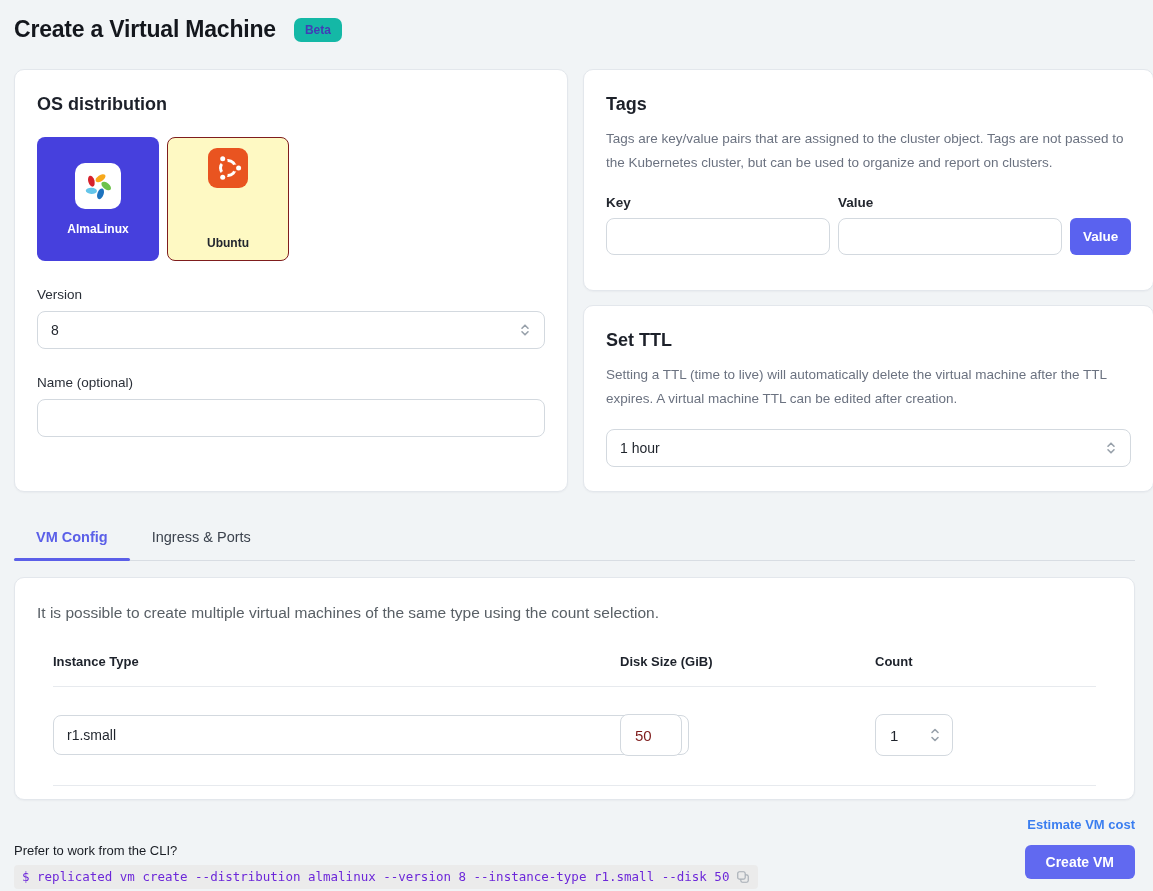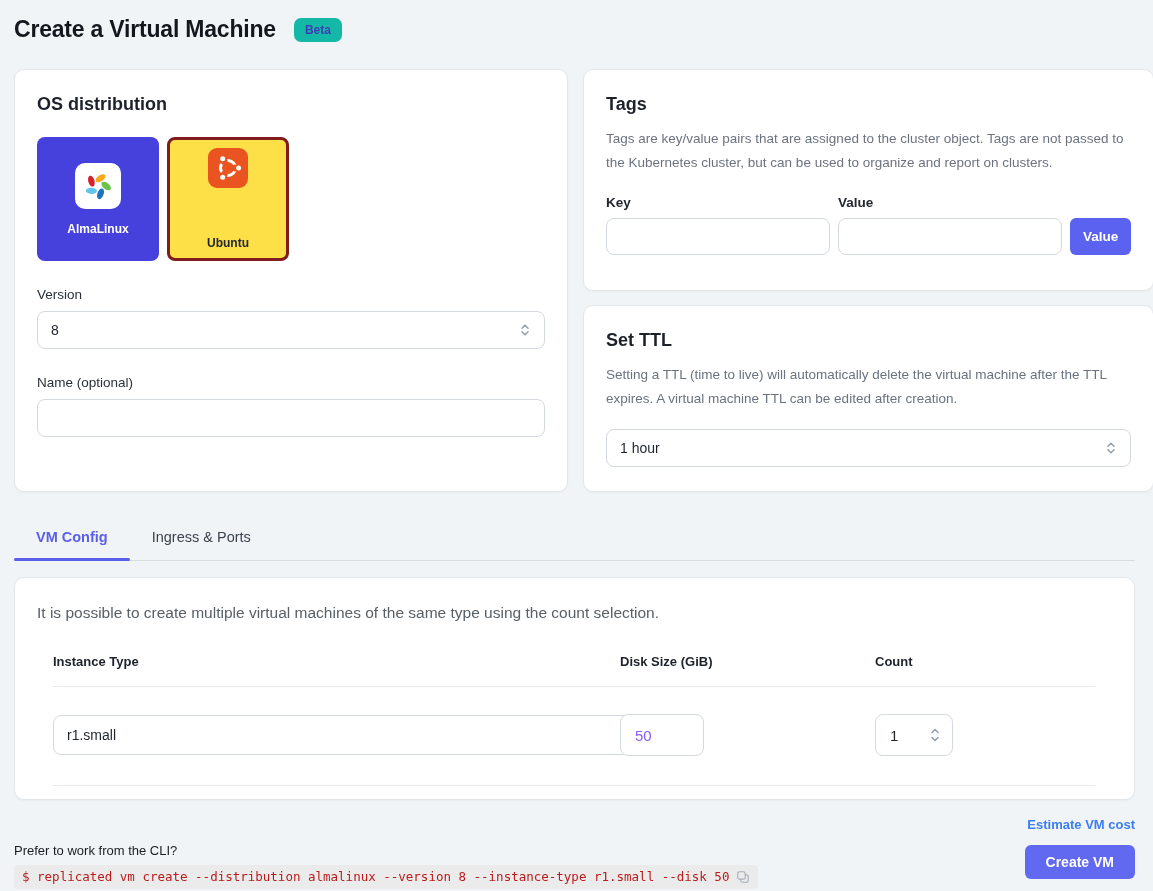--- a/index.html
+++ b/index.html
@@ -34,21 +34,21 @@
   .tags-card { min-height: 222px; }
   .ttl-card { min-height: 172px; }
 
   
   .tiles { display: flex; gap: 8px; margin-top: 22px; }
   .tile {
     width: 122px; height: 124px; border-radius: 8px; cursor: pointer;
     display: flex; flex-direction: column; align-items: center; justify-content: center; gap: 13px;
   }
   .tile.selected { background: #4640dd; color: #ffffff; }
-  .tile.unselected { background: #fde047; border: 3px solid #7f1d1d; color: #22262e; gap: 48px; }
+  .tile.unselected { background: #fef9c3; border: 1px solid #7f1d1d; color: #22262e; gap: 48px; }
   .tile-label { font-size: 12px; font-weight: 700; }
   .alma-icon-wrap {
     width: 46px; height: 46px; background: #ffffff; border-radius: 10px;
     display: grid; place-items: center;
   }
 
   
   .field-label { display: block; margin-top: 26px; font-size: 13.5px; font-weight: 500; color: #2a2f38; }
   .field-label.bold { font-weight: 700; margin-top: 0; color: #23272f; }
   .select {
@@ -85,38 +85,38 @@
 
   
   .vm-card { margin-top: 16px; min-height: 223px; padding: 26px 22px 0; }
   .vm-intro { font-size: 15.5px; color: #596066; }
   .vm-table { margin-top: 32px; padding: 0 16px; }
   .vm-head, .vm-row { display: grid; grid-template-columns: 567px 255px 1fr; }
   .vm-head { font-size: 13px; font-weight: 700; color: #1d222b; padding-bottom: 17px; border-bottom: 1px solid #e7eaee; }
   .vm-row { padding: 27px 0 29px; border-bottom: 1px solid #e7eaee; align-items: center; }
   .instance-select { width: 636px; height: 40px; margin-top: 0; }
   .disk-input {
-    width: 84px; height: 42px; border: 1px solid #d3d9df; border-radius: 8px;
-    padding: 0 0 0 14px; font-size: 15px; color: #8b5cf6; outline: none;
+    width: 62px; height: 42px; border: 1px solid #d3d9df; border-radius: 8px;
+    padding: 0 0 0 14px; font-size: 15px; color: #7f1d1d; outline: none;
     font-family: "Liberation Sans", sans-serif;
   }
   .count-stepper {
     width: 78px; height: 42px; border: 1px solid #d3d9df; border-radius: 8px; background: #fff;
     display: flex; align-items: center; justify-content: space-between; padding: 0 10px 0 14px;
     font-size: 15px; color: #1f242c; cursor: pointer;
   }
 
   
   .footer { margin-top: 14px; display: flex; justify-content: space-between; align-items: flex-start; }
   .footer-left { padding-top: 29px; }
   .cli-prompt { font-size: 13px; color: #191d24; }
   .cli-box {
     margin-top: 7px; background: #ebebeb; border-radius: 4px; padding: 4px 8px 5px;
     display: inline-flex; align-items: center; gap: 7px;
-    font-family: "DejaVu Sans Mono", monospace; font-size: 12.5px; color: #b91c1c;
+    font-family: "DejaVu Sans Mono", monospace; font-size: 12.5px; color: #6d28d9;
   }
   .copy-btn { display: inline-flex; cursor: pointer; }
   .footer-right { display: flex; flex-direction: column; align-items: flex-end; gap: 13px; padding-top: 3px; }
   .estimate-link { font-size: 13px; font-weight: 700; color: #3b7ef0; text-decoration: none; cursor: pointer; }
   .create-btn {
     background: #6169f0; color: #fff; font-size: 14px; font-weight: 700; border: none;
     border-radius: 6px; padding: 9px 21px; cursor: pointer;
     font-family: "Liberation Sans", sans-serif;
   }
 </style>

